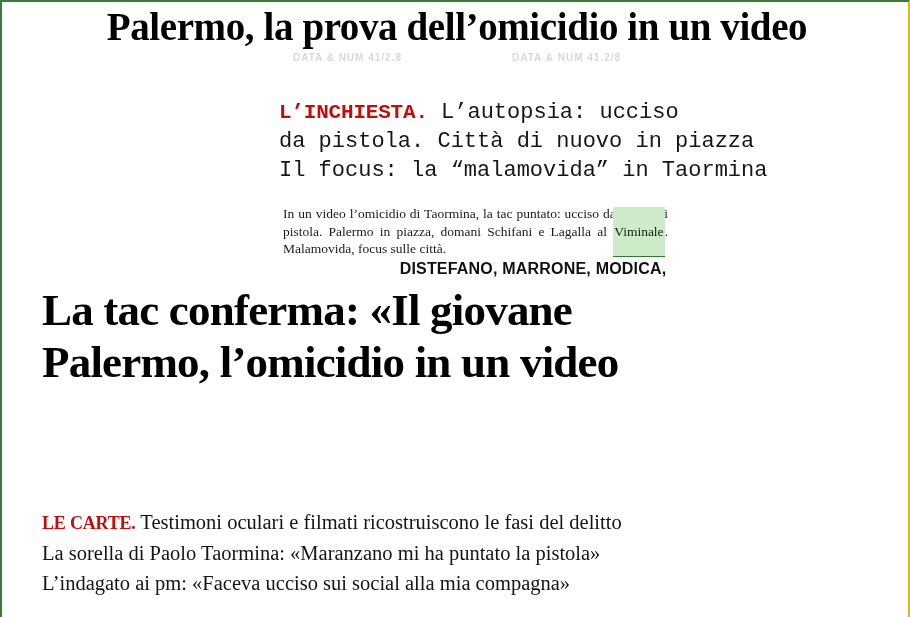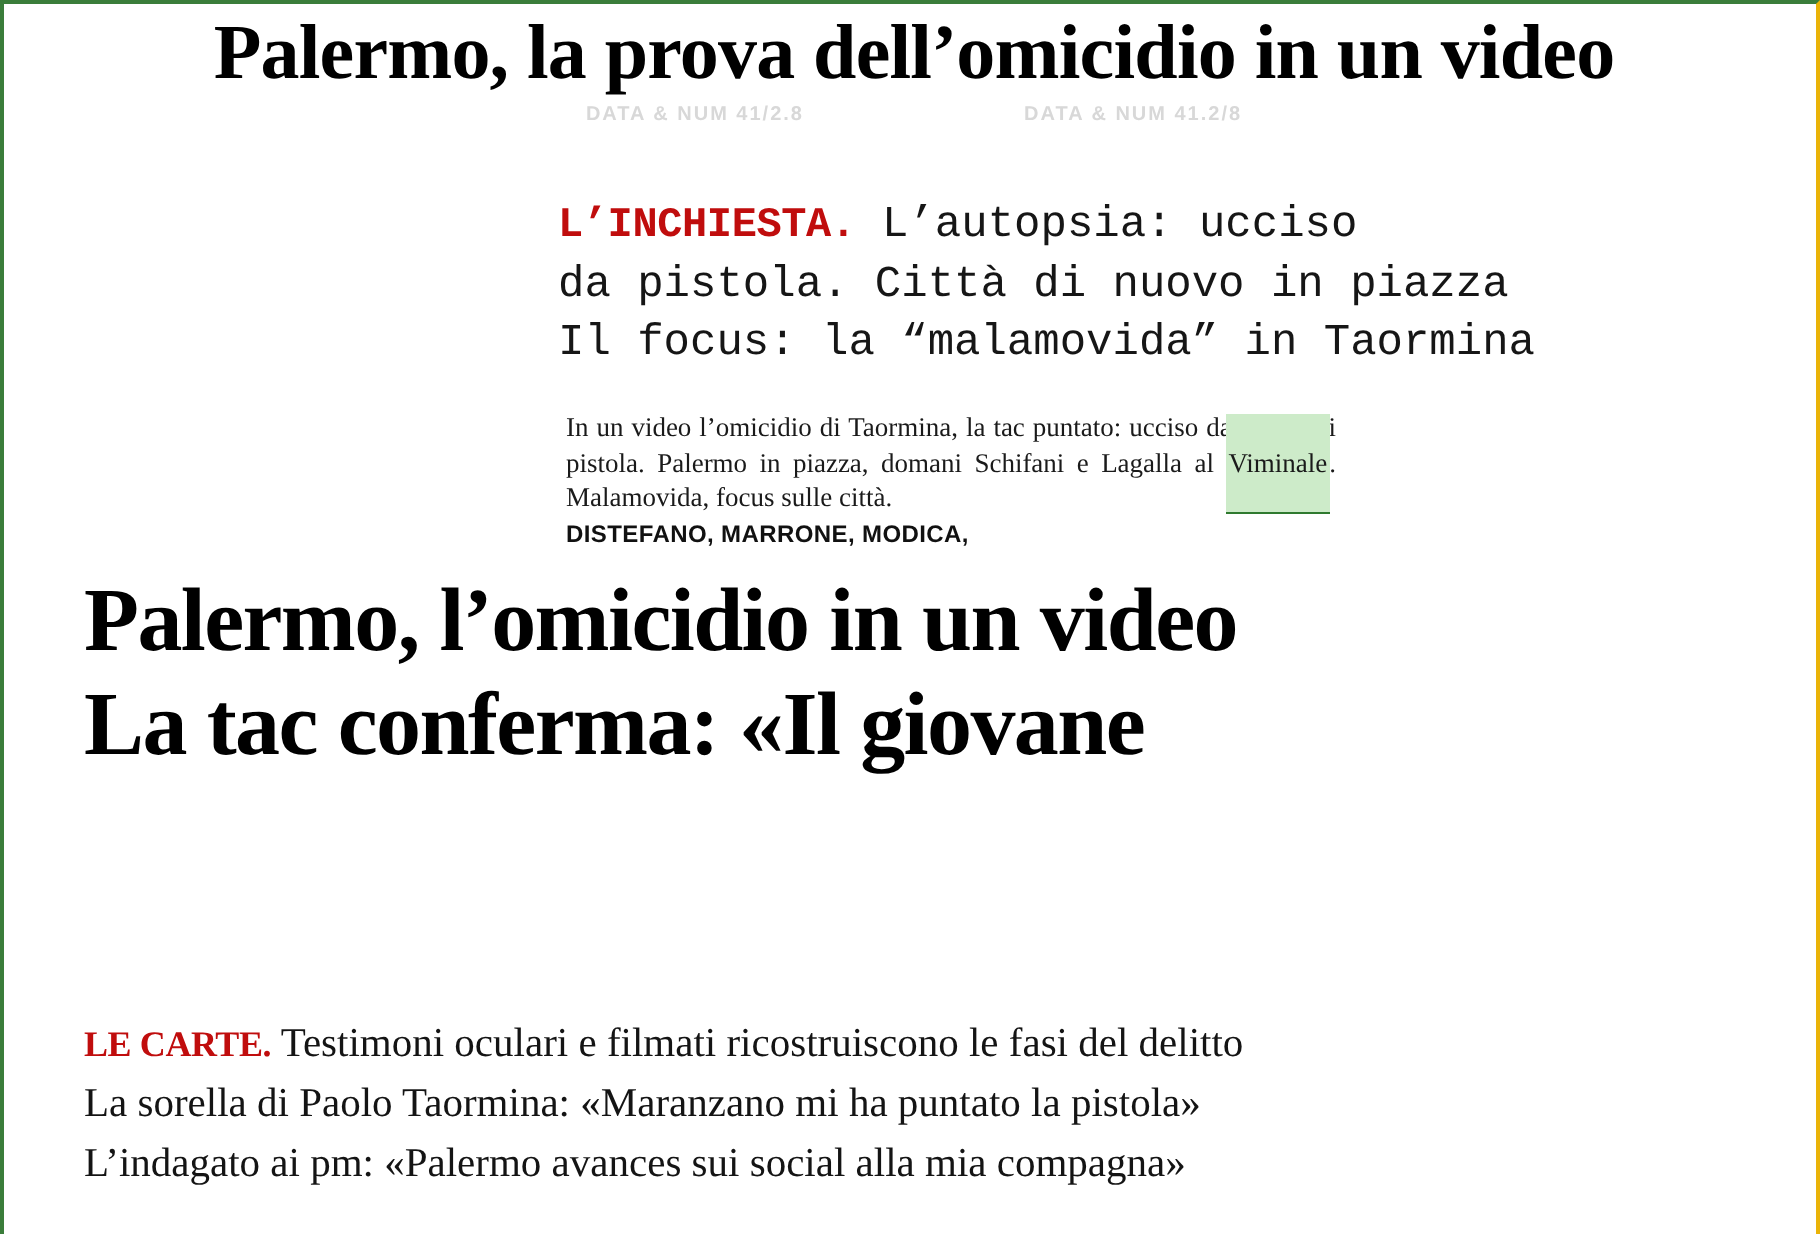--- a/index.html
+++ b/index.html
@@ -96,24 +96,24 @@
     background: #cdebc9;
     border-bottom: 1px solid #2f7a2f;
     padding: 17px 1px;
   }
 
   .byline {
     position: absolute;
     left: 281px;
     top: 258px;
     width: 500px;
-    text-align: left;
+    text-align: center;
     font-family: "Liberation Sans", sans-serif;
     font-weight: bold;
-    font-size: 12px;
+    font-size: 16px;
     letter-spacing: 0.2px;
     color: #111111;
   }
 
   
   .main-headline {
     position: absolute;
     left: 40px;
     top: 282px;
     width: 860px;
@@ -170,23 +170,23 @@
     <span class="inchiesta-line">Il focus: la “malamovida” in Taormina</span>
   </div>
 
   <div class="summary">
     <span>In un video l’omicidio di Taormina, la tac puntato: ucciso dal colpo di pistola. Palermo in piazza, domani Schifani e Lagalla al </span><span class="highlight">Viminale</span><span>. Malamovida, focus sulle città.</span>
   </div>
 
   <div class="byline">DISTEFANO, MARRONE, MODICA,</div>
 
   <div class="main-headline">
+    <span class="hl-line">La tac conferma: «Il giovane</span>
     <span class="hl-line">Palermo, l’omicidio in un video</span>
-    <span class="hl-line">La tac conferma: «Il giovane</span>
   </div>
 
   <div class="deck">
     <span class="deck-label">LE CARTE.</span><span> Testimoni oculari e filmati ricostruiscono le fasi del delitto</span>
     <span class="deck-line">La sorella di Paolo Taormina: «Maranzano mi ha puntato la pistola»</span>
-    <span class="deck-line">L’indagato ai pm: «Palermo avances sui social alla mia compagna»</span>
+    <span class="deck-line">L’indagato ai pm: «Faceva ucciso sui social alla mia compagna»</span>
   </div>
 
 </div>
 
 </body></html>

